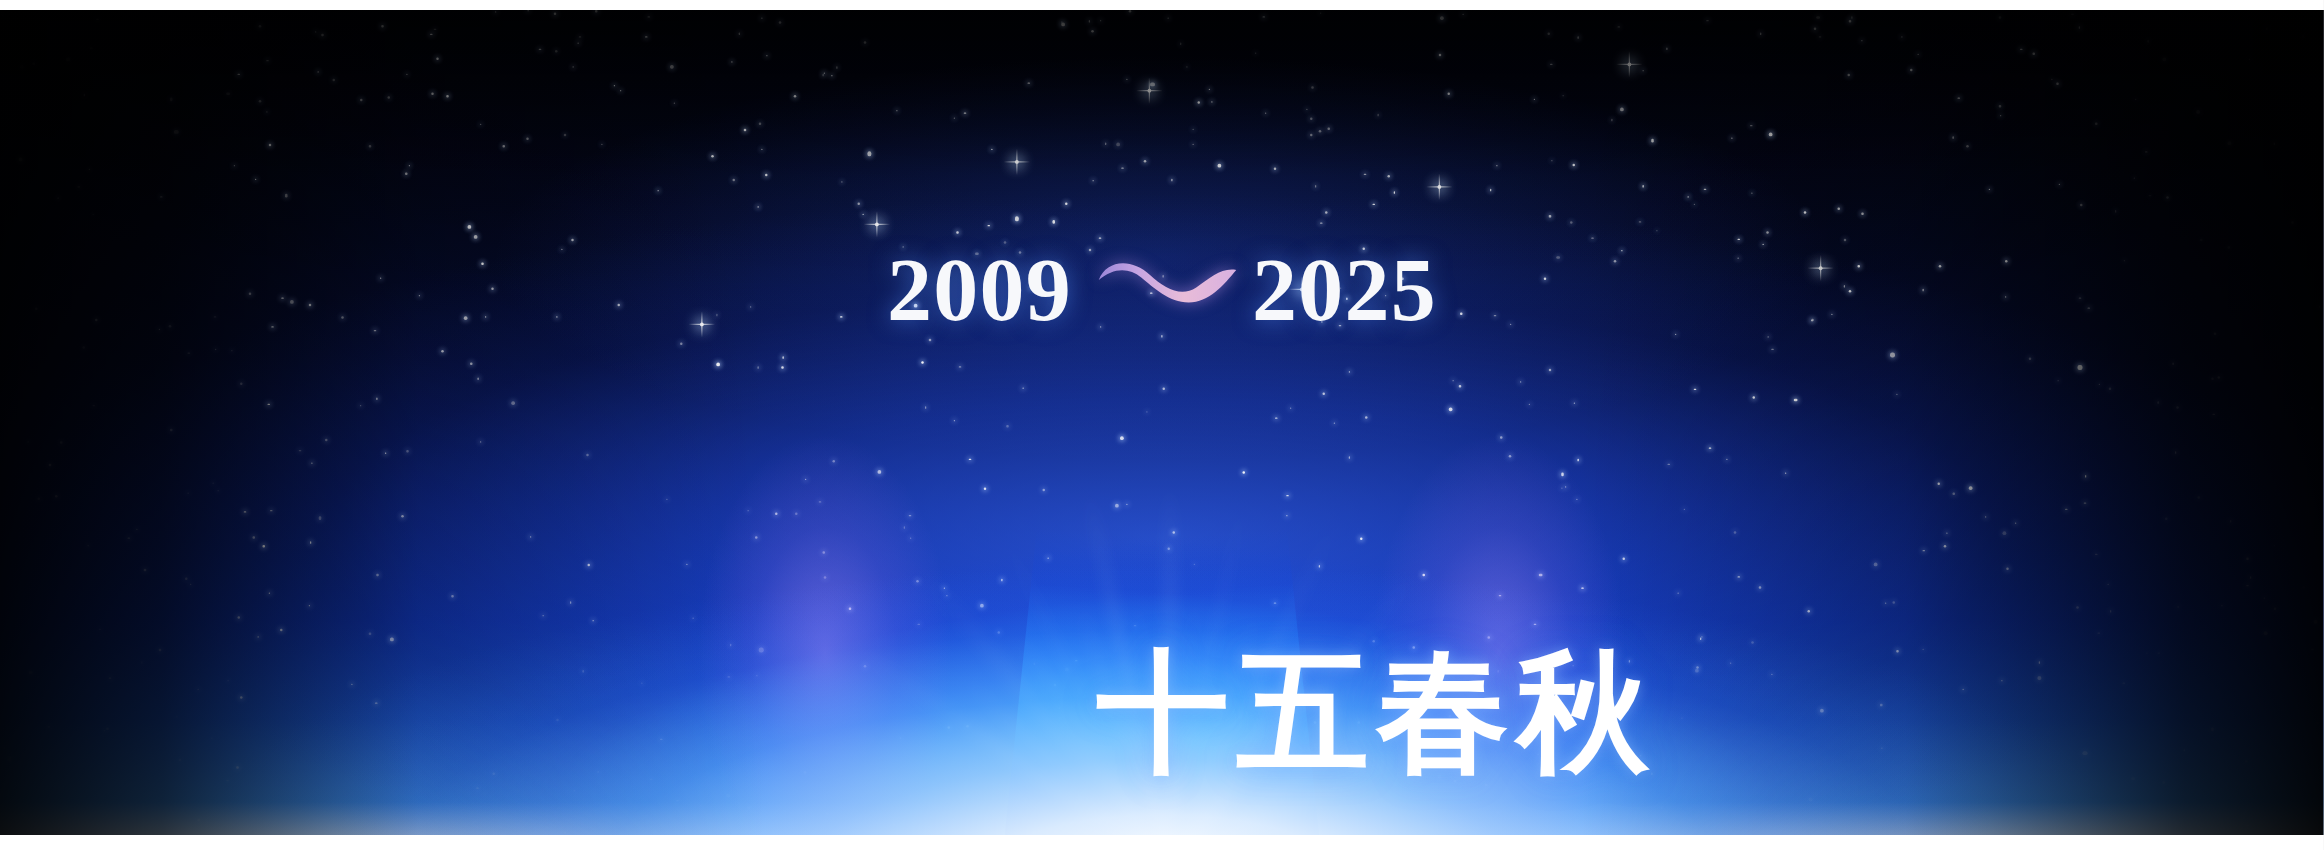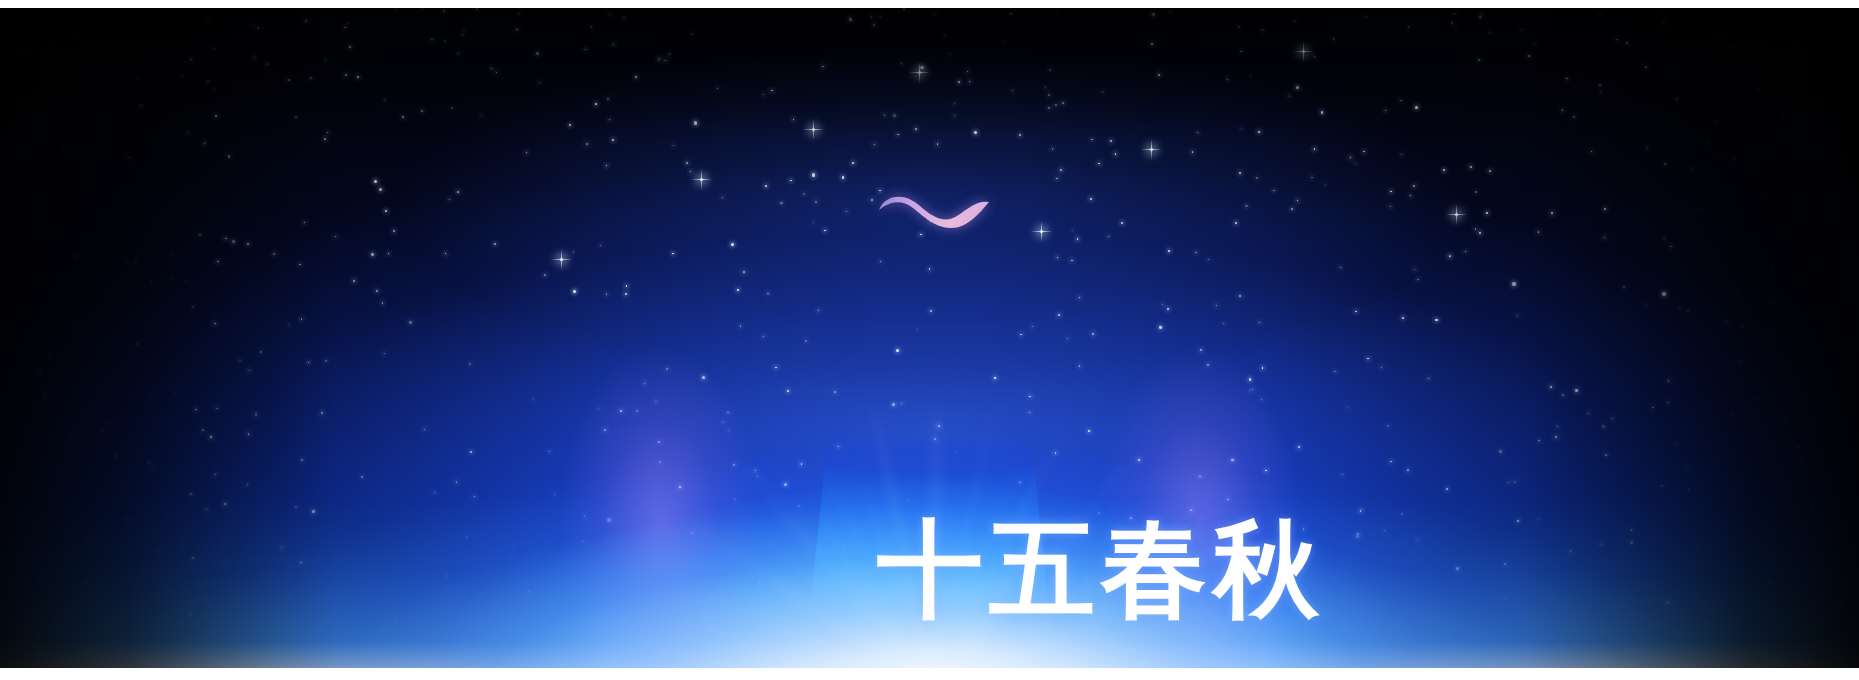--- a/index.html
+++ b/index.html
@@ -872,36 +872,38 @@
         <div class="ray" style="transform: rotate(64deg); width: 9px; height: 34%; opacity: 0.48;"></div>
       </div>
     <div class="layer bg-aurora"></div>
     <div class="layer bg-core"></div>
     <div class="layer bg-vignette"></div>
     <div class="layer bg-vignette-top"></div>
 
     <div class="content">
 
       <div class="year-row">
+        <span class="year">2009</span>
 
         <span class="tilde-wrap">
           <svg class="tilde-svg" width="118" height="44" viewBox="0 0 118 44" aria-hidden="true">
             <defs>
               <linearGradient id="tgrad" x1="0" y1="0" x2="1" y2="0">
                 <stop offset="0%" stop-color="#9b86d8"></stop>
                 <stop offset="30%" stop-color="#c9a6e2"></stop>
                 <stop offset="62%" stop-color="#e8bcd8"></stop>
                 <stop offset="100%" stop-color="#d8b0e0"></stop>
               </linearGradient>
             </defs>
             <path d="M4,20 C10,4 30,2 45,16 C57,27 70,34 82,26 C94,18 102,10 114,12
                      C104,24 92,38 76,38 C60,38 48,26 38,18 C28,10 16,10 4,20 Z" fill="url(#tgrad)"></path>
           </svg>
         </span>
 
+        <span class="year">2025</span>
       </div>
 
 
       <div class="headline">
         <span>十五春秋</span>
         <span class="gap"></span>
         
       </div>
 
     </div>

